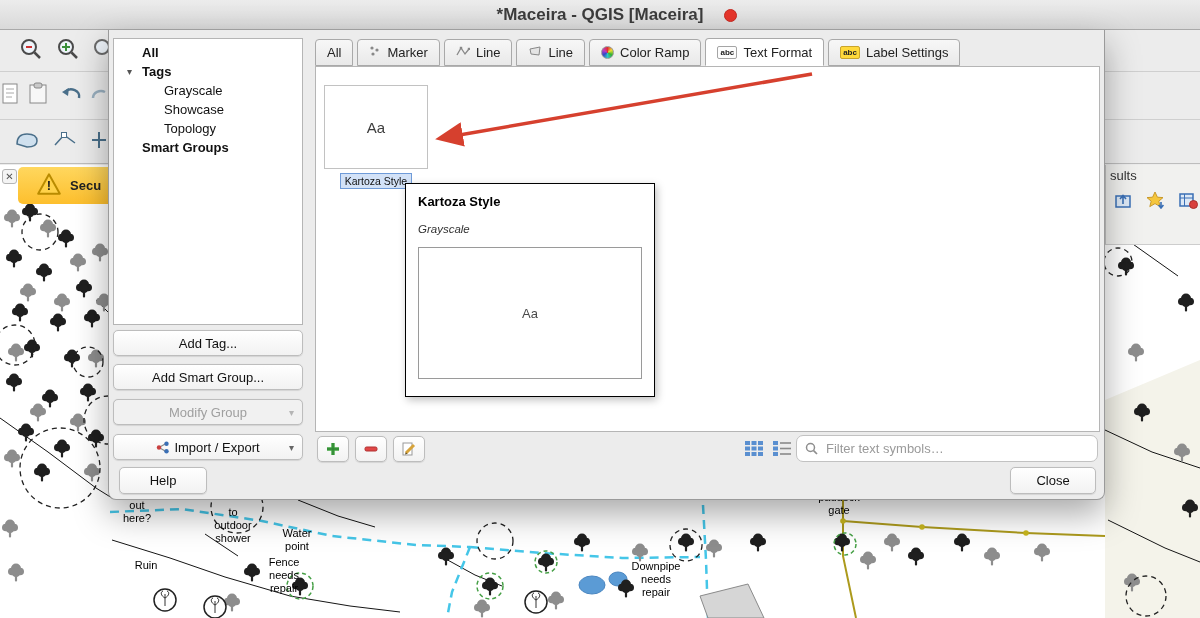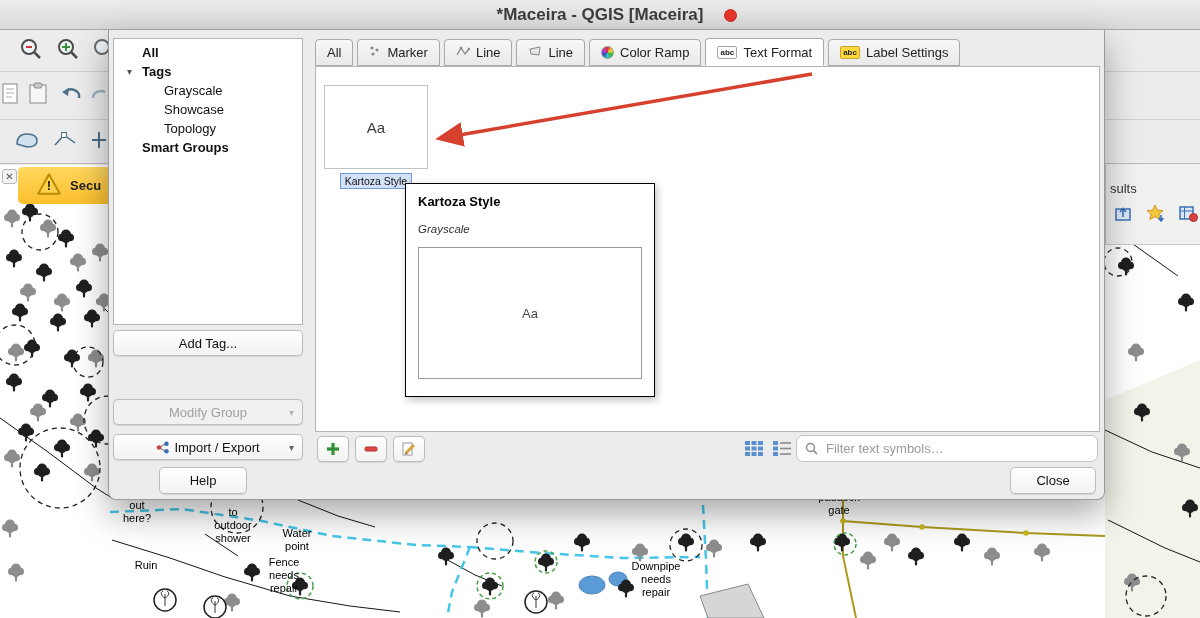--- a/index.html
+++ b/index.html
@@ -29,21 +29,21 @@
   
   #msg-close{position:absolute;left:2px;top:169px;width:15px;height:15px;z-index:3;background:#f4f4f4;
     border:1px solid #b5b5b5;border-radius:3px;font-size:10px;line-height:13px;text-align:center;color:#555;}
   #message-bar{position:absolute;left:18px;top:167px;width:90px;height:37px;z-index:3;
     background:linear-gradient(#ffd75e,#fdbf2d);border-radius:5px 0 0 5px;display:flex;align-items:center;gap:8px;padding-left:18px;}
   #message-bar .txt{font-size:13px;font-weight:700;color:#222;}
 
   
   #results-panel{position:absolute;right:0;top:165px;width:95px;height:80px;z-index:3;
     background:#f1f1ef;border-left:1px solid #c5c5c5;border-bottom:1px solid #cdcdcd;}
-  #results-panel .ptitle{font-size:13px;color:#333;padding:3px 0 0 4px;margin-top:13px;}
+  #results-panel .ptitle{font-size:13px;color:#333;padding:3px 0 0 4px;}
   #results-panel .icons{display:flex;gap:12px;padding:8px 0 0 8px;}
 
   
   #dialog{position:absolute;left:108px;top:30px;width:997px;height:470px;z-index:10;
     background:#ececec;border:1px solid #9a9a9a;border-top:none;border-radius:0 0 8px 8px;
     box-shadow:0 14px 34px rgba(0,0,0,.34);}
   #group-panel{position:absolute;left:4px;top:8px;width:190px;height:287px;background:#fff;
     border:1px solid #b5b5b5;padding-top:4px;}
   .grp-item{position:relative;font-size:13px;line-height:19px;color:#111;padding-left:28px;cursor:default;}
   .grp-item.bold{font-weight:700;}
@@ -74,21 +74,21 @@
     background:#d3e2f7;border:1px solid #6f9bd8;}
 
   
   .tool-sq{position:absolute;top:406px;width:32px;height:26px;}
   .viewtoggle{position:absolute;top:409px;width:22px;height:20px;border:none;background:none;}
   #search-box{position:absolute;left:687px;top:405px;width:302px;height:27px;background:#fff;
     border:1px solid #c2c2c2;border-radius:7px;display:flex;align-items:center;padding:0 8px;gap:6px;}
   #search-box input{border:none;outline:none;flex:1;font-size:13px;color:#333;font-family:inherit;background:transparent;}
   #search-box input::placeholder{color:#9a9a9a;}
 
-  #help-btn{position:absolute;left:10px;top:437px;width:88px;height:27px;margin-left:40px;}
+  #help-btn{position:absolute;left:10px;top:437px;width:88px;height:27px;}
   #close-btn{position:absolute;left:901px;top:437px;width:86px;height:27px;}
 
   
   #tooltip{position:absolute;left:405px;top:183px;width:250px;height:214px;z-index:20;background:#fff;
     border:1px solid #000;box-shadow:2px 3px 8px rgba(0,0,0,.25);padding:10px 12px;}
   #tooltip .tt-title{font-size:13px;font-weight:700;color:#000;}
   #tooltip .tt-tag{font-size:11.5px;font-style:italic;color:#333;margin-top:14px;}
   #tooltip .tt-preview{margin-top:12px;height:132px;border:1px solid #9a9a9a;
     display:flex;align-items:center;justify-content:center;font-size:13px;color:#4a4a4a;}
 
@@ -392,20 +392,21 @@
       <span class="disc">▾</span>
       <span>Tags</span>
     </div>
     <div class="grp-item child">Grayscale</div>
     <div class="grp-item child">Showcase</div>
     <div class="grp-item child">Topology</div>
     <div class="grp-item bold">Smart Groups</div>
   </div>
 
   <button class="btn side-btn" style="top:300px;">Add Tag...</button>
+  <button class="btn side-btn" style="top:334px;">Add Smart Group...</button>
   <button class="btn side-btn disabled" style="top:369px;position:absolute;">
     <span>Modify Group</span>
     <span class="chev dis">▾</span>
   </button>
   <button class="btn side-btn" style="top:404px;position:absolute;">
     <span style="margin-right:5px;display:inline-flex;">
       <svg width="13" height="13">
           <path d="M3,6.5 L10,2.5 M3,6.5 L10,10.5" stroke="#888" stroke-width="1.2"></path>
       <circle cx="3" cy="6.5" r="2.2" fill="#c94040"></circle>
           <circle cx="10.5" cy="2.7" r="2.2" fill="#3a6fb5"></circle>

